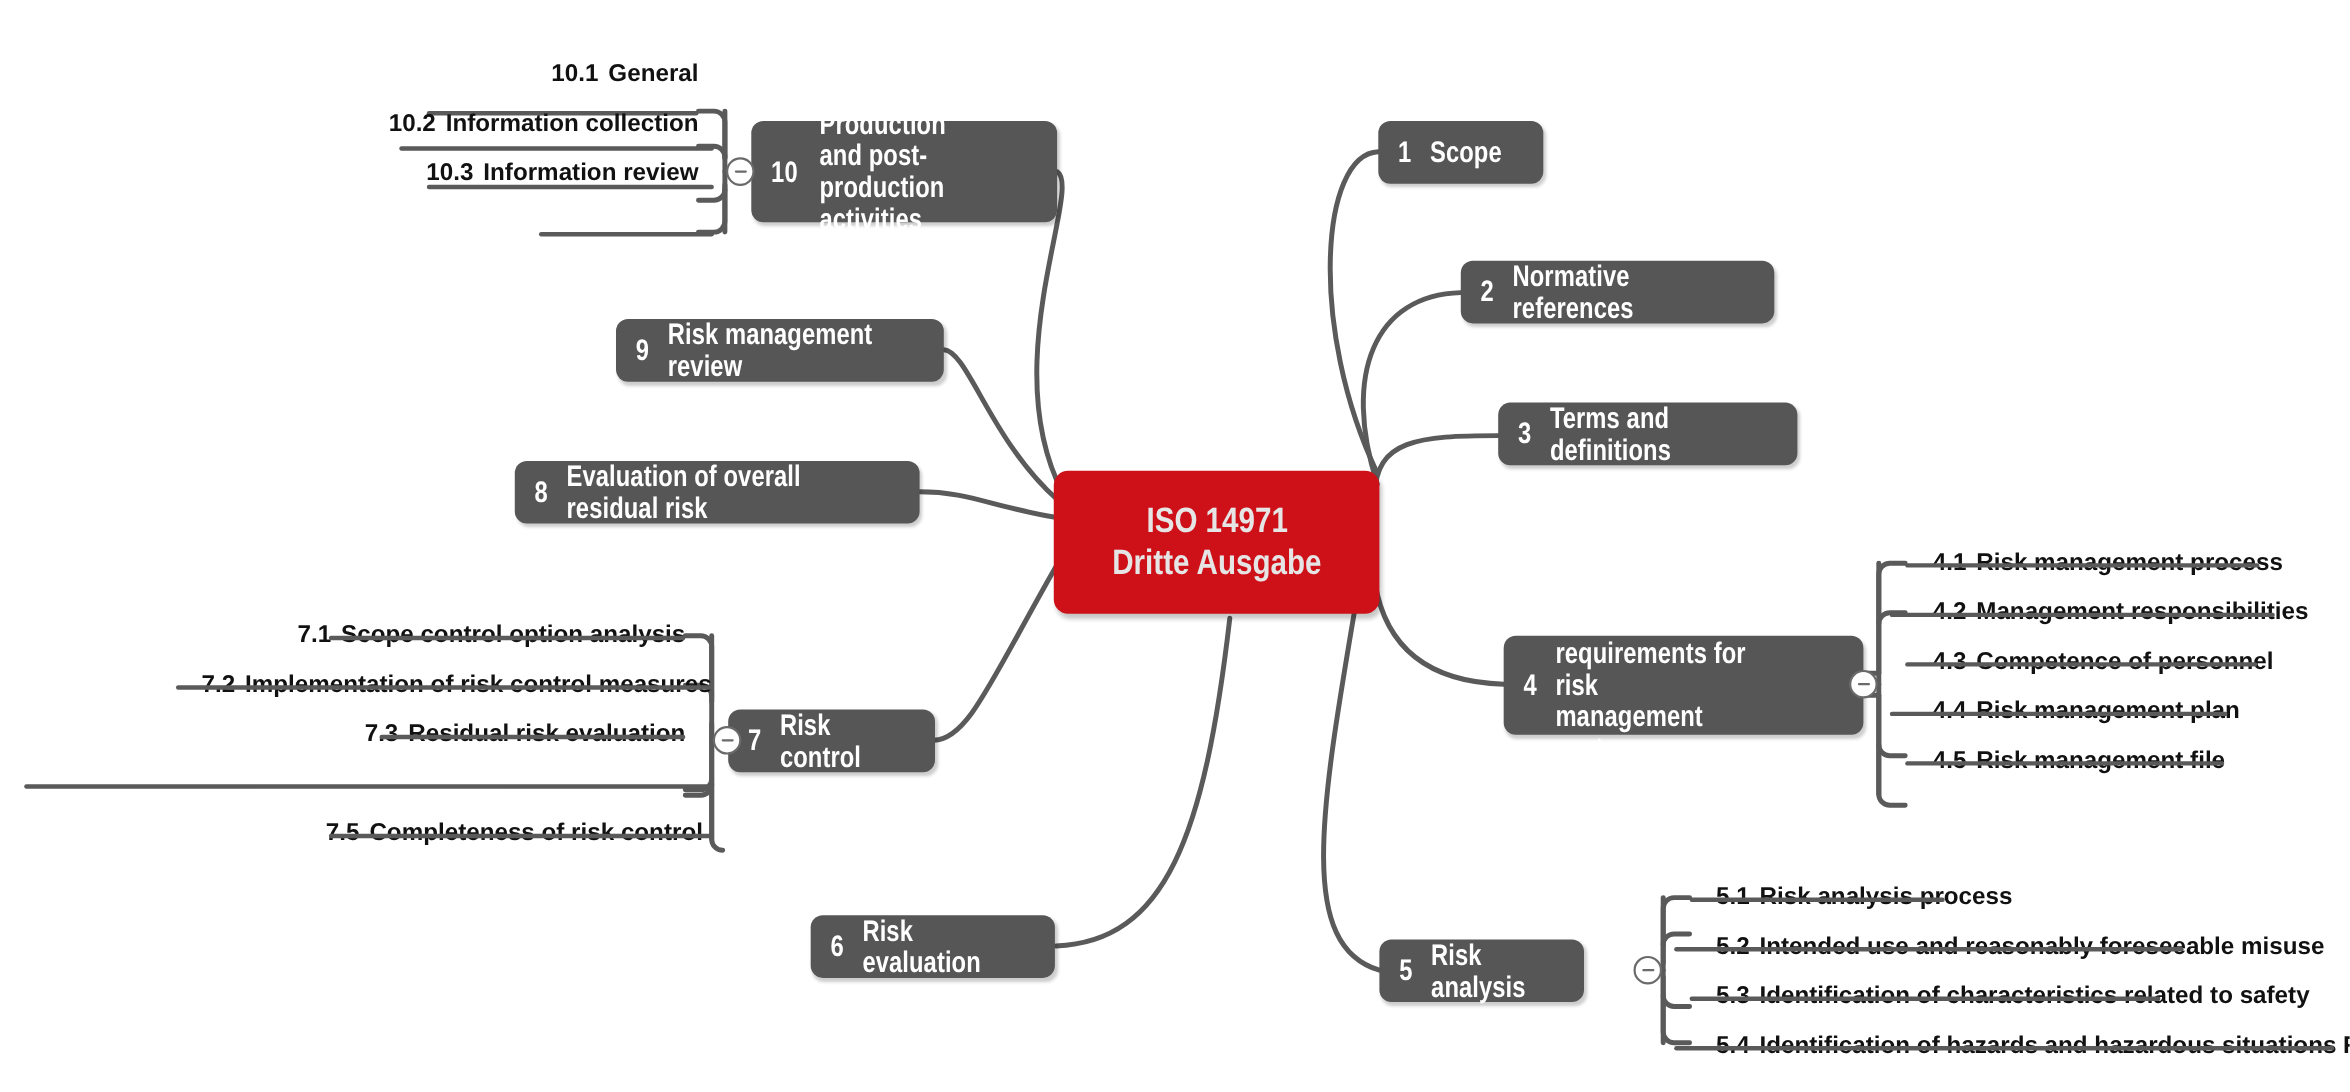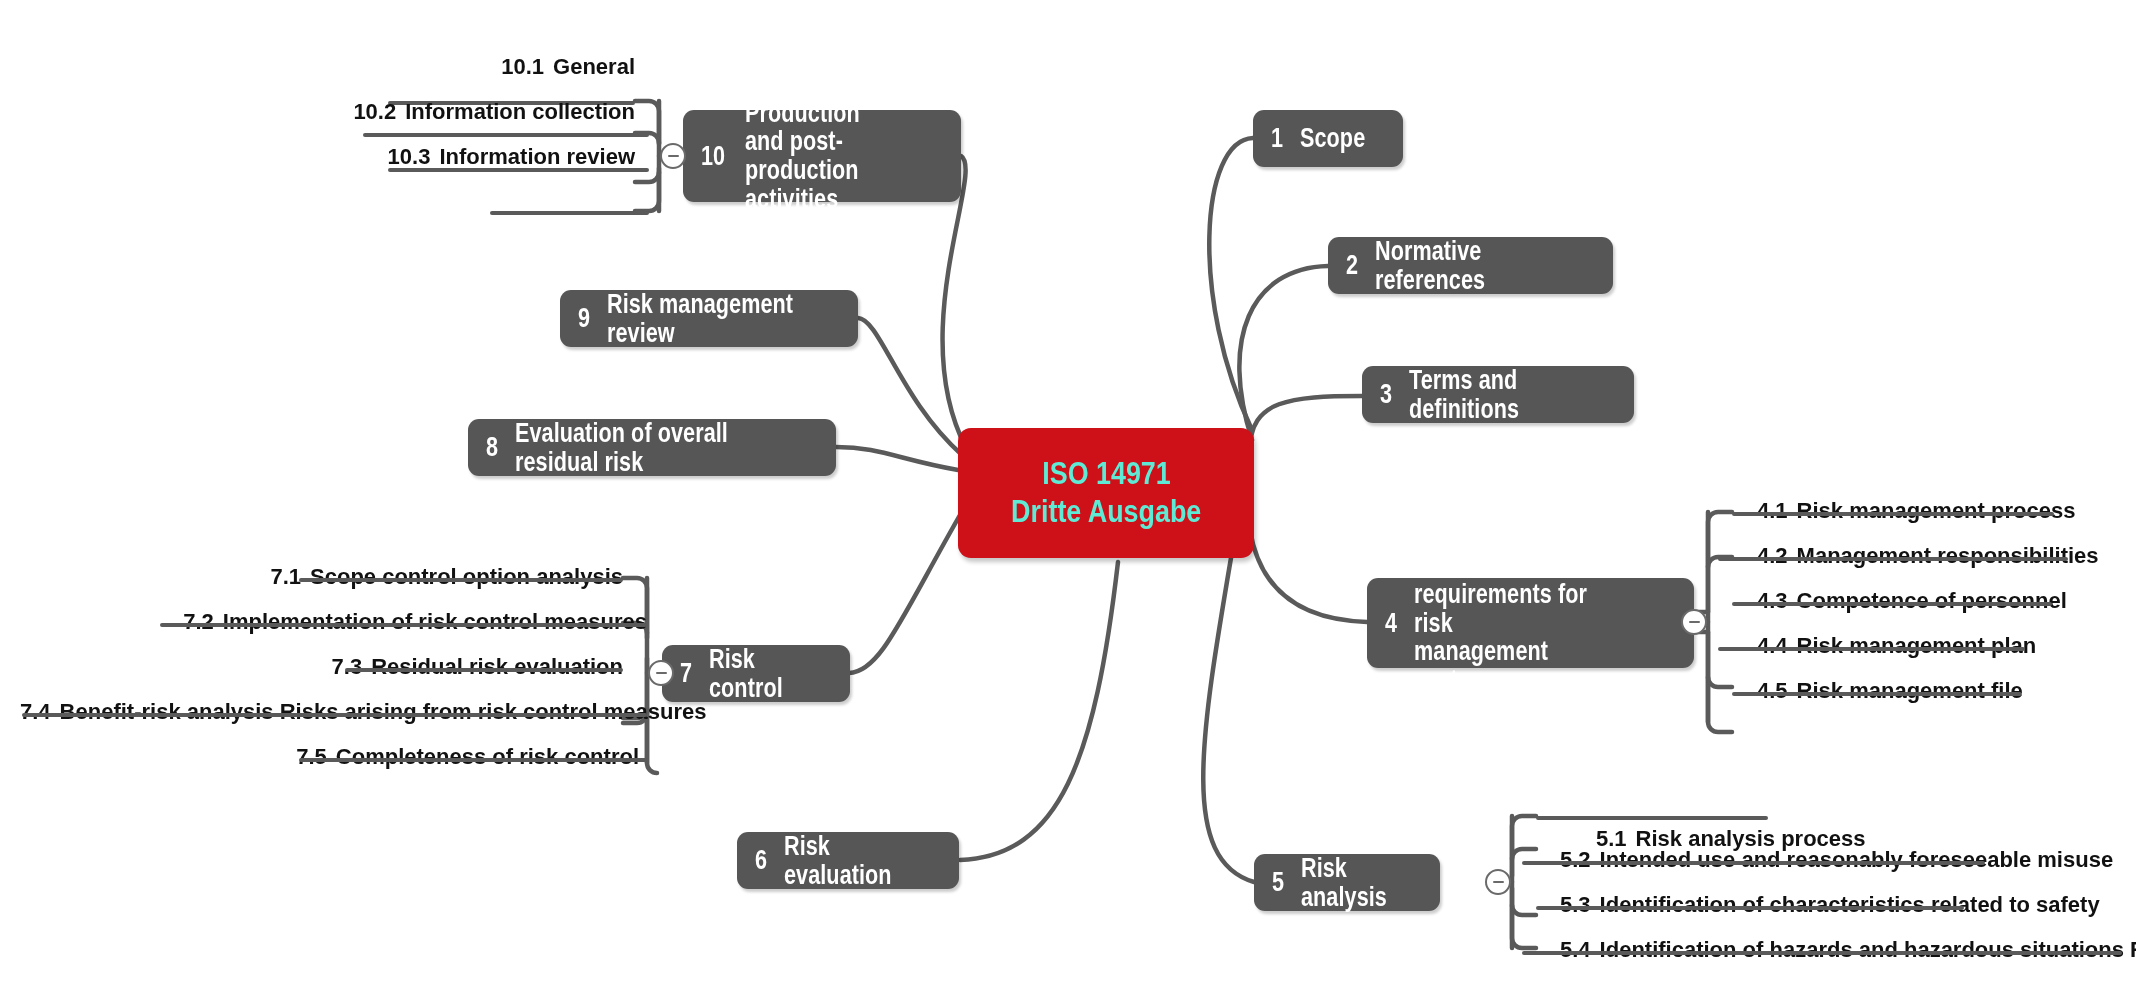--- a/index.html
+++ b/index.html
@@ -27,21 +27,21 @@
     transform:scaleX(.80); transform-origin:left center; white-space:pre-line;
   }
   .node.two-line{ align-items:center; }
   .node.two-line .num{ align-self:center; }
 
   
   #central{
     position:absolute; background:#CE1019; border-radius:13px;
     box-shadow:2px 4px 4px rgba(0,0,0,.22);
     display:flex; flex-direction:column; align-items:center; justify-content:center;
-    color:#5eead4;
+    color:#e5e5e5;
   }
   #central .l1,#central .l2{
     font-size:32px; font-weight:700; line-height:1.18;
     transform:scaleX(.84);
   }
 
   
   .sub{
     position:absolute; color:#111; font-size:22px; font-weight:700;
     white-space:nowrap; line-height:1;
@@ -201,21 +201,21 @@
   <div class="sub l" style="left:1757px; top:635px;">
     <span class="sn">4.4</span><span>Risk management plan</span>
   </div>
   <div class="uline" style="left:1718px; top:647px; width:307px;"></div>
 
   <div class="sub l" style="left:1757px; top:680px;">
     <span class="sn">4.5</span><span>Risk management file</span>
   </div>
   <div class="uline" style="left:1732px; top:692px; width:290px;"></div>
 
-  <div class="sub l" style="left:1596px; top:804px;margin-top:24px;">
+  <div class="sub l" style="left:1560px; top:804px;">
     <span class="sn">5.1</span><span>Risk analysis process</span>
   </div>
   <div class="uline" style="left:1536px; top:816px; width:232px;"></div>
 
   <div class="sub l" style="left:1560px; top:849px;">
     <span class="sn">5.2</span><span>Intended use and reasonably foreseeable misuse</span>
   </div>
   <div class="uline" style="left:1522px; top:861px; width:463px;"></div>
 
   <div class="sub l" style="left:1560px; top:894px;">
@@ -236,23 +236,20 @@
   <div class="sub r" style="left:60px; top:611px; width:587px;">
     <span class="sn">7.2</span><span>Implementation of risk control measures</span>
   </div>
   <div class="uline" style="left:160px; top:623px; width:487px;"></div>
 
   <div class="sub r" style="left:60px; top:656px; width:563px;">
     <span class="sn">7.3</span><span>Residual risk evaluation</span>
   </div>
   <div class="uline" style="left:345px; top:668px; width:278px;"></div>
 
-  <div class="sub r" style="left:20px; top:701px; width:603px;">
-    <span class="sn">7.4</span><span>Benefit-risk analysis Risks arising from risk control measures</span>
-  </div>
   <div class="uline" style="left:22px; top:713px; width:625px;"></div>
 
   <div class="sub r" style="left:76px; top:746px; width:563px;">
     <span class="sn">7.5</span><span>Completeness of risk control</span>
   </div>
   <div class="uline" style="left:299px; top:758px; width:348px;"></div>
 
   <div class="sub r" style="left:180px; top:56px; width:455px;">
     <span class="sn">10.1</span><span>General</span>
   </div>

